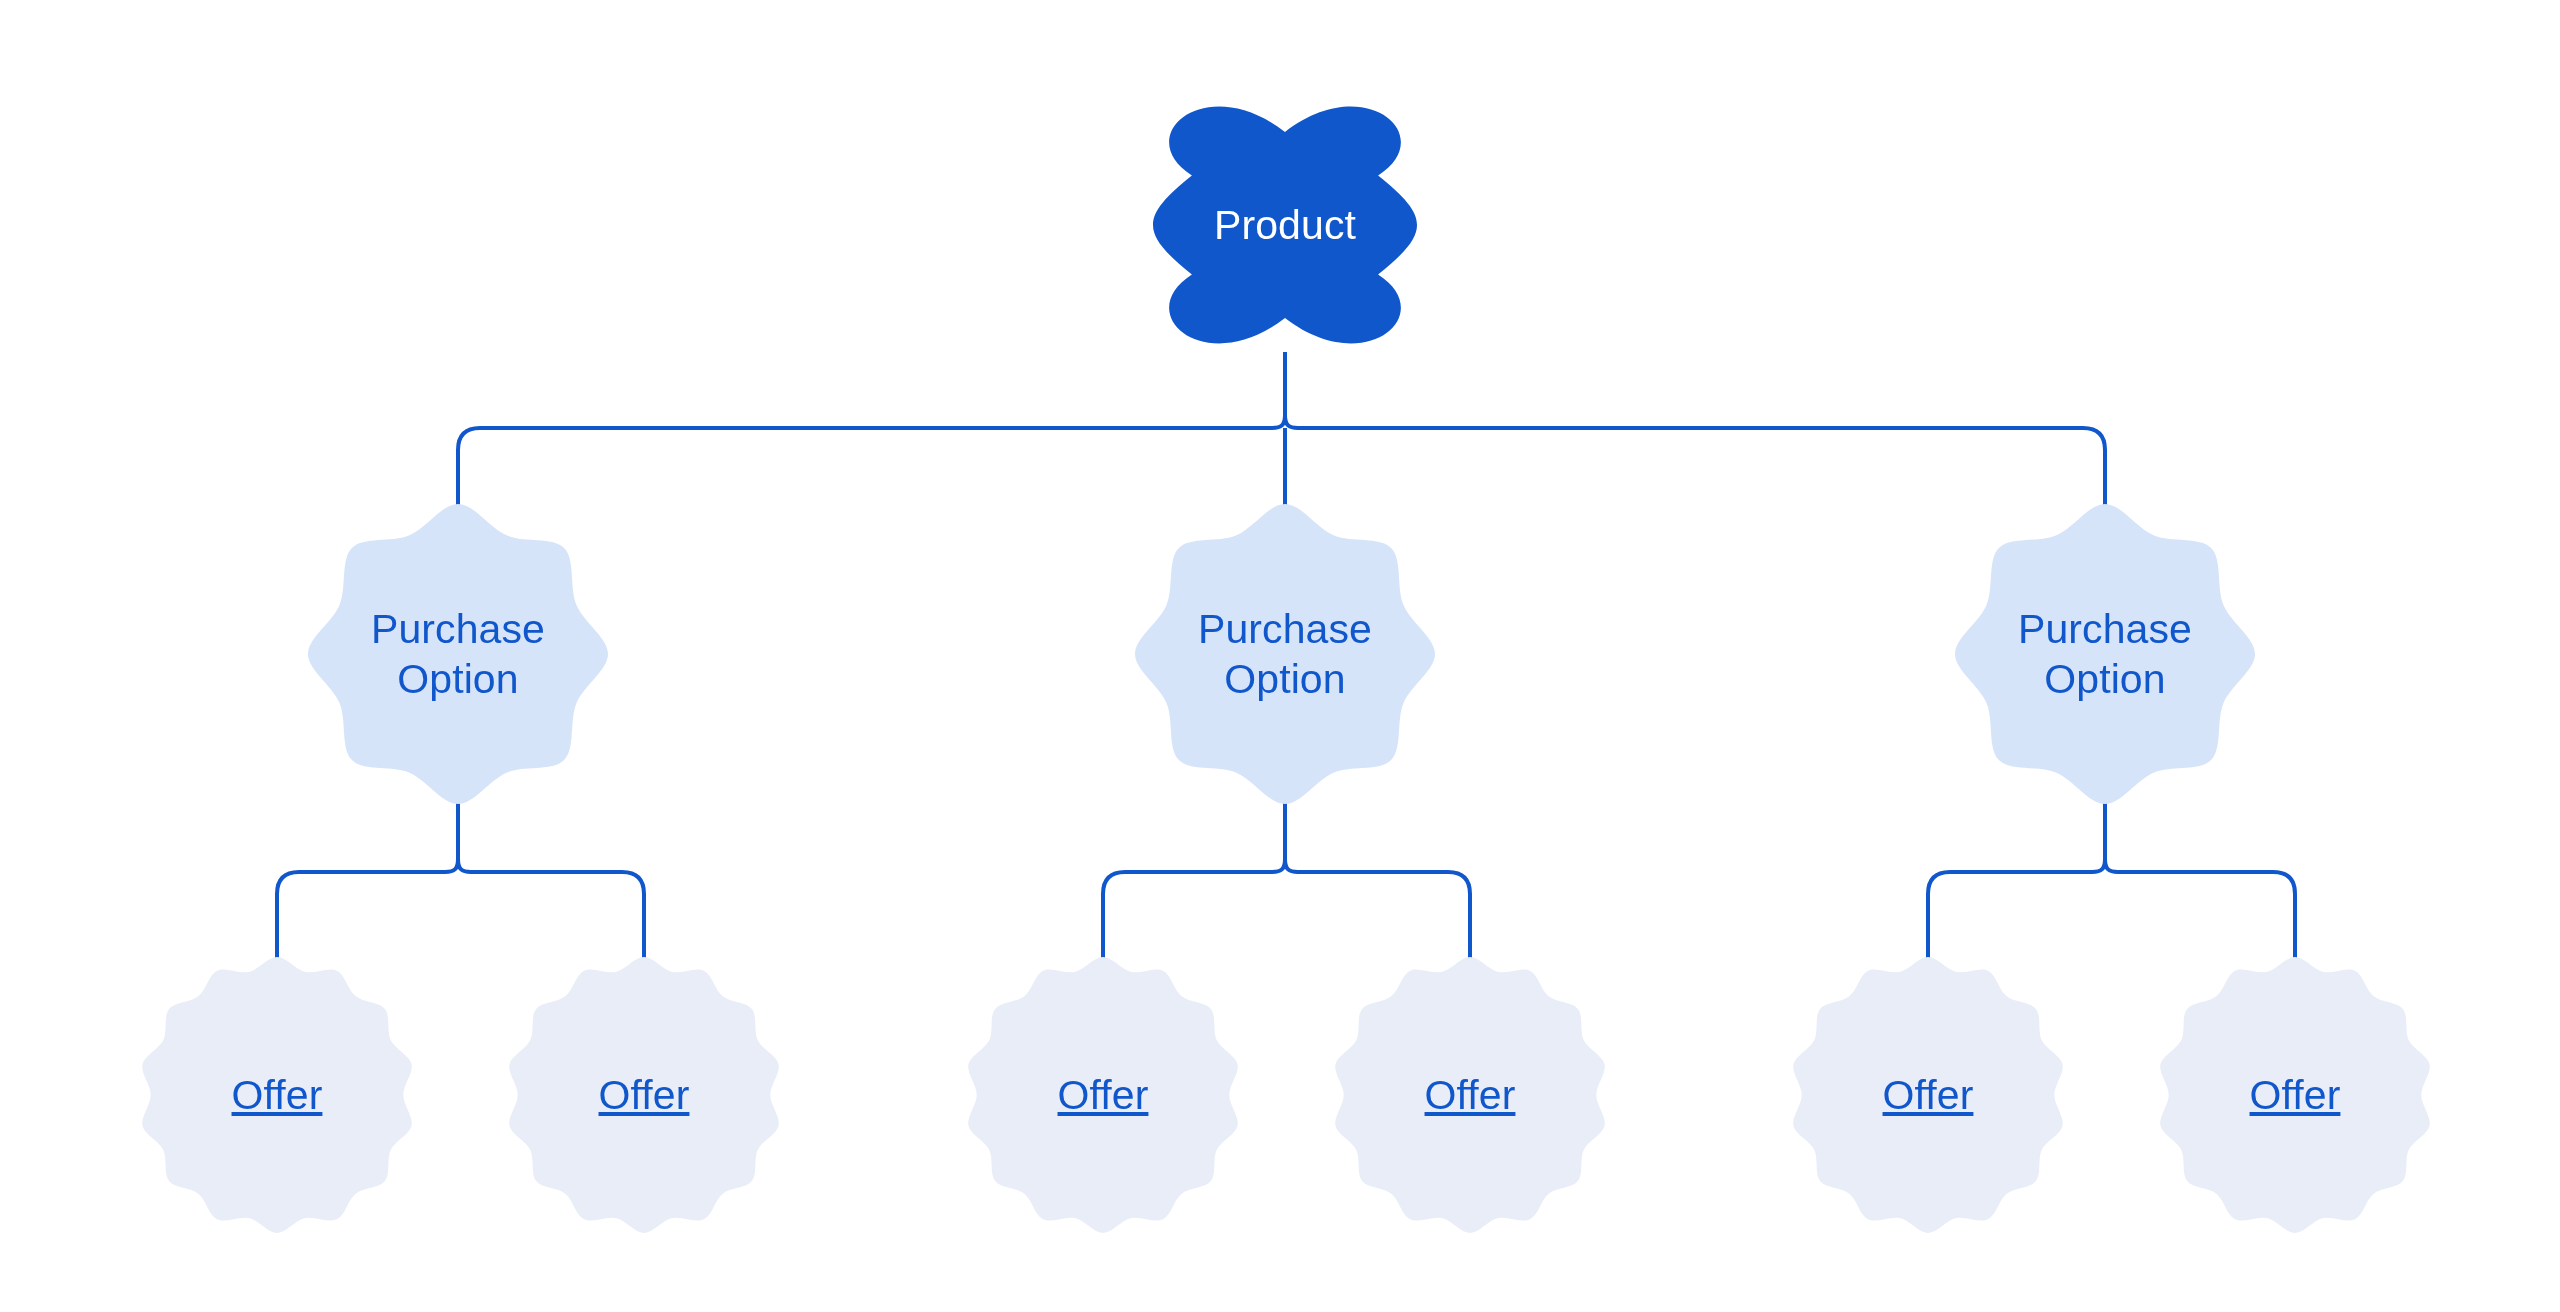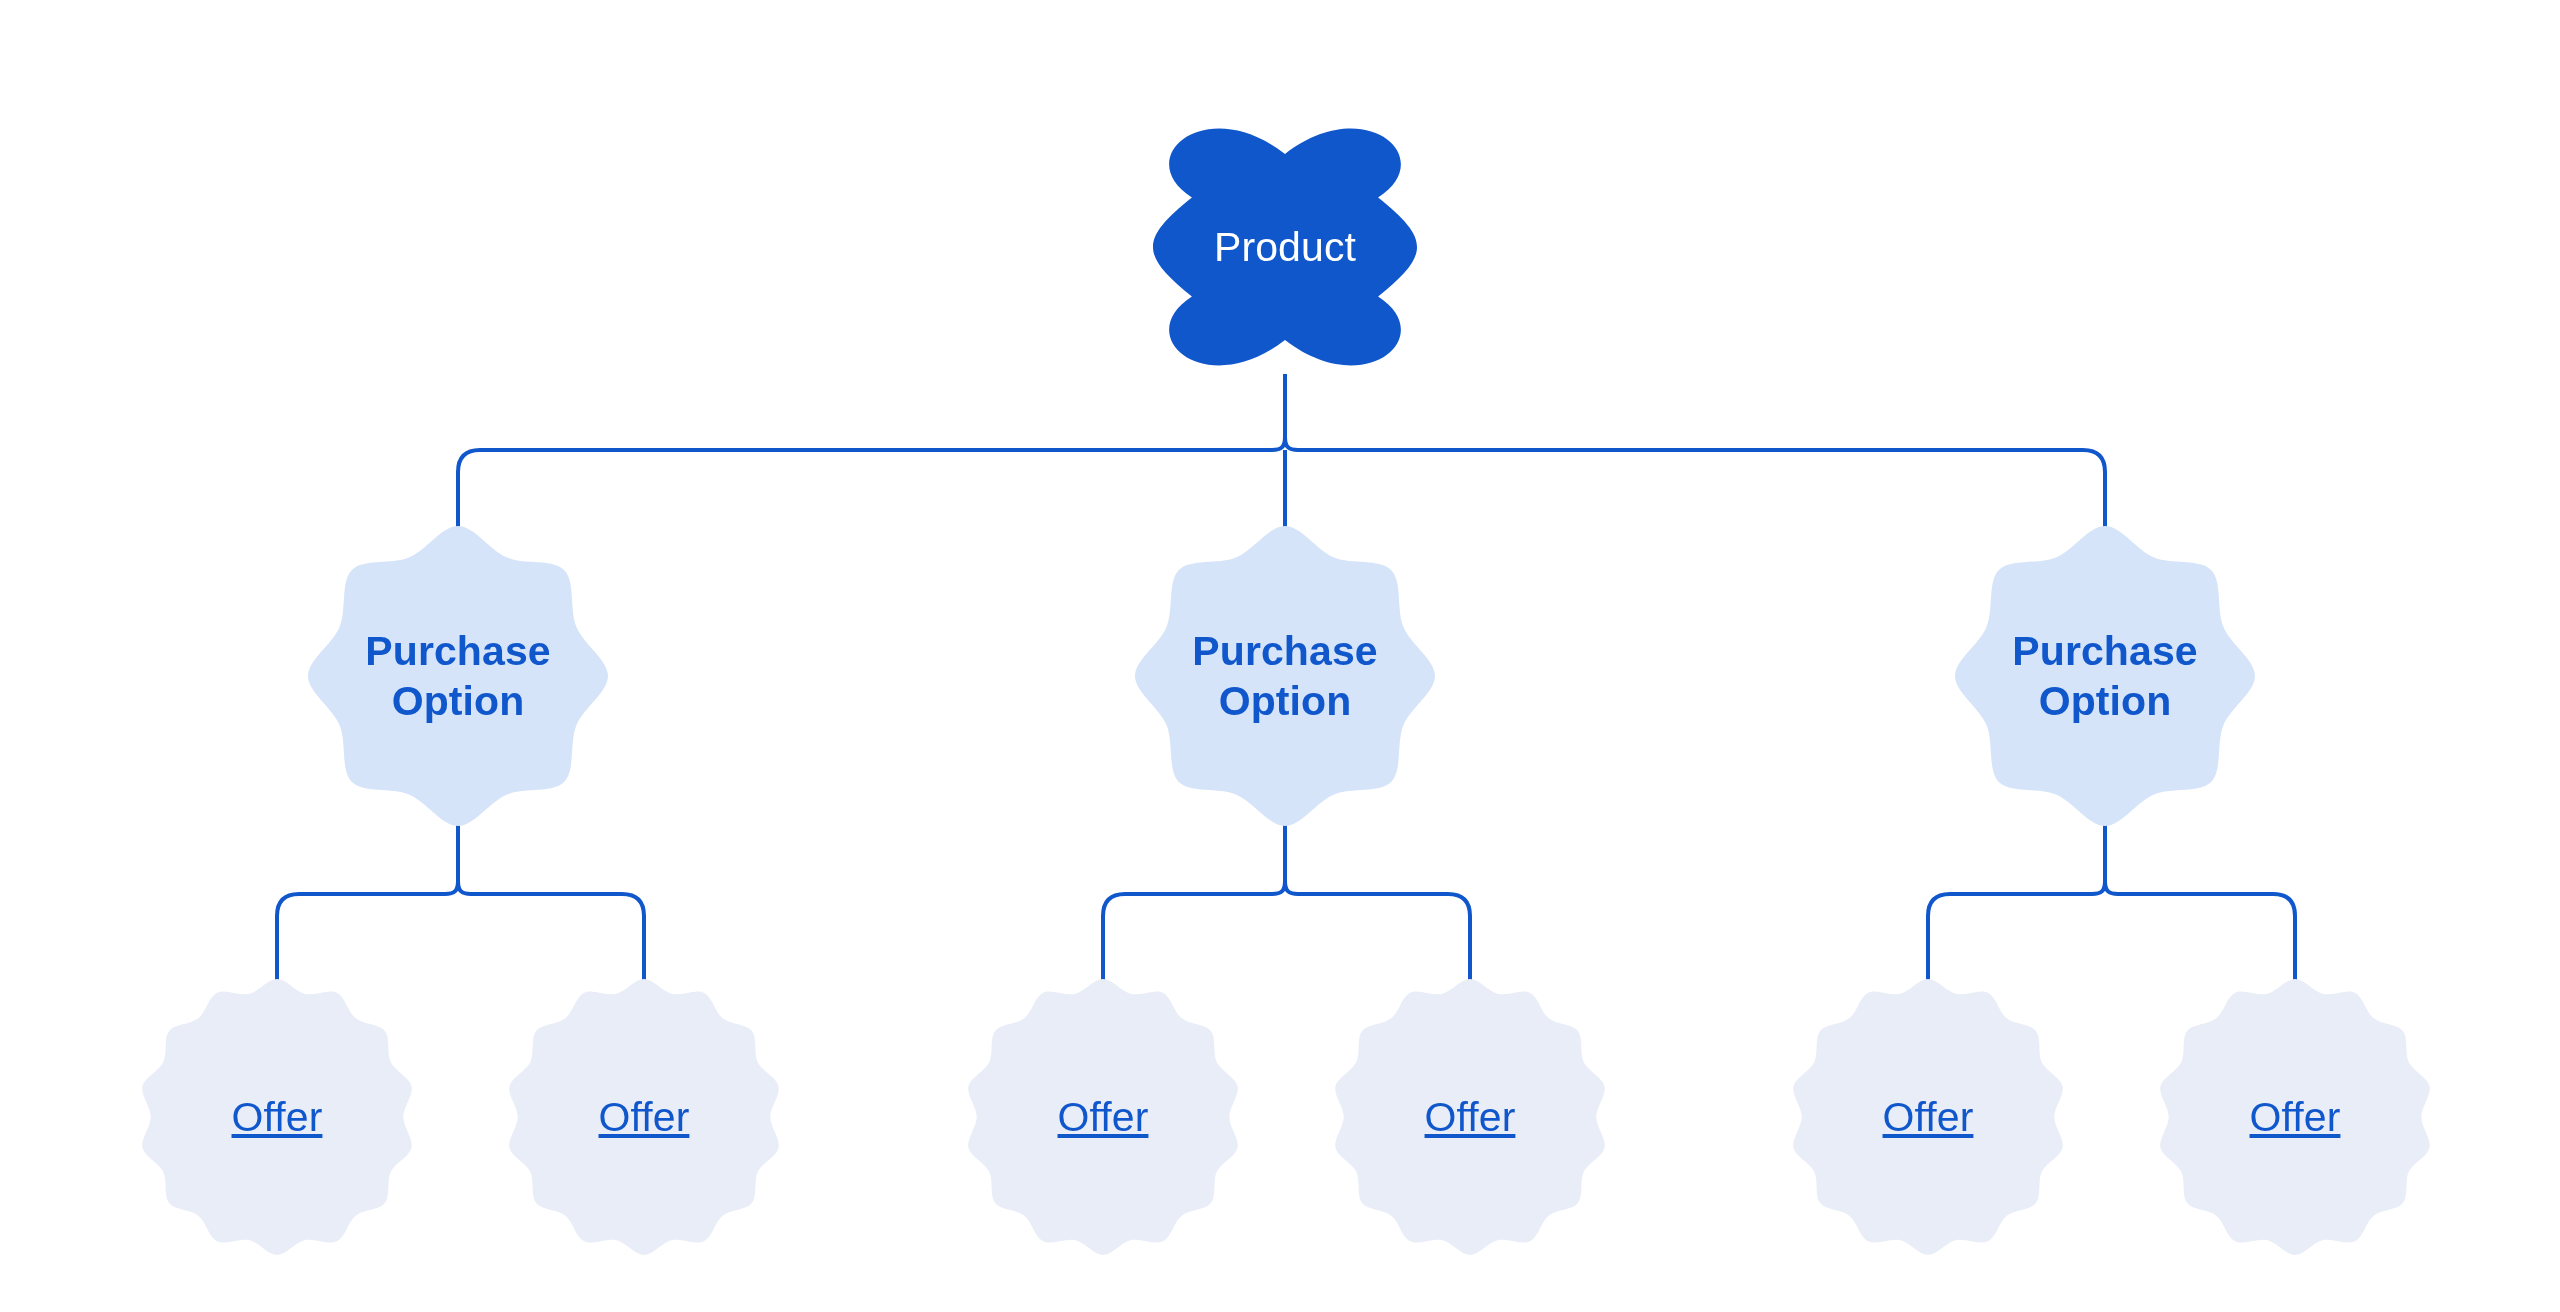--- a/index.html
+++ b/index.html
@@ -12,21 +12,20 @@
     width: 2560px;
     height: 1312px;
     overflow: hidden;
     font-family: "Liberation Sans", sans-serif;
   }
   #diagram-canvas {
     position: relative;
     width: 2560px;
     height: 924px;
     background: #ffffff;
-    margin-top: 22px;
   }
   #diagram-svg {
     position: absolute;
     top: 0;
     left: 0;
     width: 2560px;
     height: 1312px;
     display: block;
   }
   .node-label {
@@ -41,21 +40,21 @@
     pointer-events: none;
     -webkit-font-smoothing: antialiased;
   }
   .label-root {
     font-size: 41px;
     font-weight: 400;
     color: #ffffff;
   }
   .label-mid {
     font-size: 41px;
-    font-weight: 700;
+    font-weight: 400;
     color: #1157cc;
   }
   .label-leaf {
     font-size: 41px;
     font-weight: 400;
     color: #1157cc;
     text-decoration: underline;
   }
 </style>
 </head>

